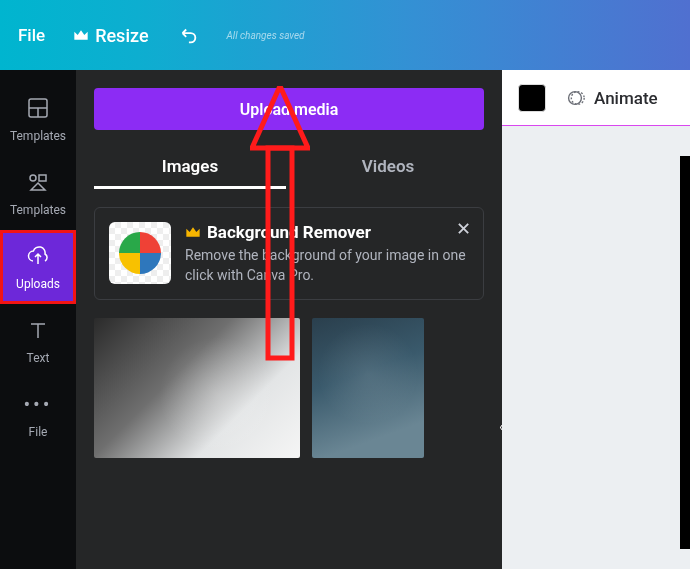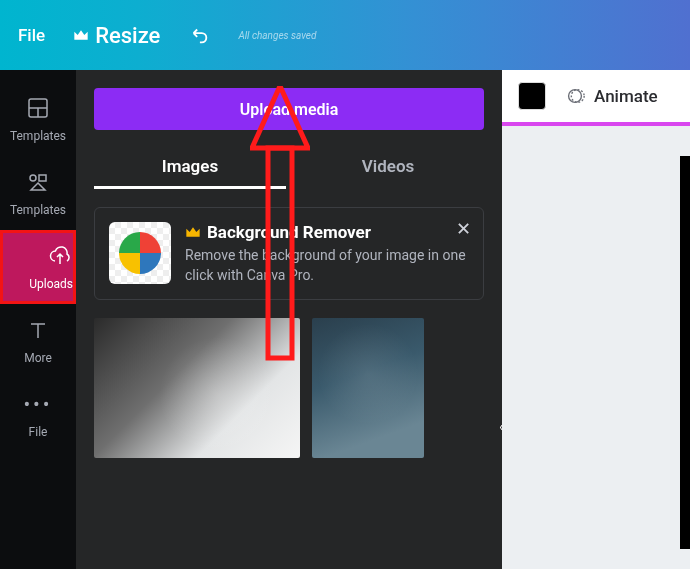--- a/index.html
+++ b/index.html
@@ -1,31 +1,31 @@
 <!DOCTYPE html>
 <html><head>
 <meta charset="utf-8">
 <style>
   * { margin: 0; padding: 0; box-sizing: border-box; font-family: -apple-system, BlinkMacSystemFont, "Segoe UI", Roboto, Helvetica, Arial, sans-serif; }
   body { width: 690px; height: 569px; overflow: hidden; background: #fff; position: relative; }
 
   .topbar { height: 70px; background: linear-gradient(90deg, #00b5cf 0%, #0daed0 20%, #3490d4 60%, #5070d0 100%); display: flex; align-items: center; padding: 6px 18px; gap: 28px; }
   .topbar .file { color: #fff; font-size: 17px; font-weight: 500; cursor: pointer; }
-  .topbar .resize { color: #fff; font-size: 22px; font-weight: 500; display: flex; align-items: center; gap: 6px; cursor: pointer; }
+  .topbar .resize { color: #fff; font-size: 18px; font-weight: 500; display: flex; align-items: center; gap: 6px; cursor: pointer; }
   .crown { fill: #fff; width: 16px; height: 12px; }
   .crown-gold { fill: #f7b500; }
   .undo-icon { width: 22px; height: 22px; }
   .undo-icon path { stroke: #fff; stroke-width: 2; fill: none; }
   .saved { color: rgba(255,255,255,0.6); font-style: italic; font-size: 10px; }
 
   .layout { display: flex; height: 499px; }
 
   .leftbar { width: 76px; background: #0c0d0f; display: flex; flex-direction: column; align-items: center; padding-top: 12px; }
   .nav-item { width: 76px; height: 74px; display: flex; flex-direction: column; align-items: center; justify-content: center; gap: 8px; color: #a5a9b3; cursor: pointer; font-size: 12px; }
-  .nav-item.active { background: #be185d; color: #fff; align-items: flex-end; }
+  .nav-item.active { background: #6d28d9; color: #fff; }
   .nav-item.highlight { border: 3px solid #f31414; }
   .nav-item .ic { width: 26px; height: 26px; display: flex; align-items: center; justify-content: center; }
   .nav-item svg { width: 24px; height: 24px; stroke: currentColor; fill: none; stroke-width: 1.5; }
   .nav-item.active svg { stroke: #fff; fill: none; }
   .more-dots { font-size: 20px; letter-spacing: 3px; }
 
   .panel { width: 426px; background: #252627; padding: 18px; position: relative; }
   .upload-btn { width: 100%; background: #8c2cf4; color: #fff; border: none; border-radius: 4px; height: 42px; font-size: 16px; font-weight: 600; cursor: pointer; }
   .tabs { display: flex; margin-top: 16px; gap: 6px; }
   .tab { flex: 1; text-align: center; color: #b0b4be; font-size: 17px; font-weight: 600; padding: 10px 0; border-bottom: 3px solid transparent; cursor: pointer; }
@@ -51,21 +51,21 @@
   .thumb1::after { content:""; position:absolute; inset:0; background: radial-gradient(circle at 60% 55%, rgba(255,255,255,0.2), transparent 40%); }
   .thumb2 { width: 112px; background: linear-gradient(160deg, #2a3f4d 0%, #3a5a6c 40%, #6a8694 80%); position: relative; }
   .thumb2::after { content:""; position:absolute; inset:0; background: radial-gradient(circle at 50% 40%, rgba(255,255,255,0.1), transparent 50%); }
 
   .arrow-annot { position: absolute; left: 174px; top: 16px; pointer-events:none; }
   .arrow-annot polygon, .arrow-annot rect { stroke: #ff1b1b; stroke-width: 5; fill: none; }
 
   .collapser { position: absolute; left: 492px; top: 400px; width: 18px; height: 54px; background: #252627; color: #fff; display:flex; align-items:center; justify-content:center; border-radius: 0 6px 6px 0; font-size:12px; cursor:pointer; }
 
   .canvas { flex: 1; display:flex; flex-direction:column; }
-  .canvas-top { height: 56px; background:#fff; display:flex; align-items:center; padding: 0 16px; gap: 18px; border-bottom: 4px solid #d946ef; }
+  .canvas-top { height: 56px; background:#fff; display:flex; align-items:center; padding: 0 16px; gap: 18px; border-bottom: 1px solid #d946ef; }
   .swatch { width: 28px; height: 28px; background:#000; border:1px solid #dcdcdc; border-radius:4px; cursor:pointer;}
   .anim { display:flex; align-items:center; gap:8px; color:#2b2c30; font-size:17px; font-weight:500; cursor:pointer; }
   .anim svg { width:22px; height:22px; stroke:#6b6e76; fill:none; stroke-width:1.5; }
   .canvas-body { flex:1; background:#eceff2; position:relative; }
   .canvas-body .rect { position:absolute; right:0; top:30px; width:10px; bottom:20px; background:#000;}
 </style>
 </head>
 <body>
 
 <div class="topbar">
@@ -114,21 +114,21 @@
         </div>
       <span>Uploads</span>
     </div>
     <div class="nav-item">
       <div class="ic">
           <svg viewBox="0 0 24 24">
             <line x1="5" y1="6" x2="19" y2="6"></line>
             <line x1="12" y1="6" x2="12" y2="20"></line>
           </svg>
         </div>
-      <span>More</span>
+      <span>Text</span>
     </div>
     <div class="nav-item">
       <div class="ic more-dots">•••</div>
       <span>File</span>
     </div>
   </div>
 
   <div class="panel">
     <button class="upload-btn">Upload media</button>
 

